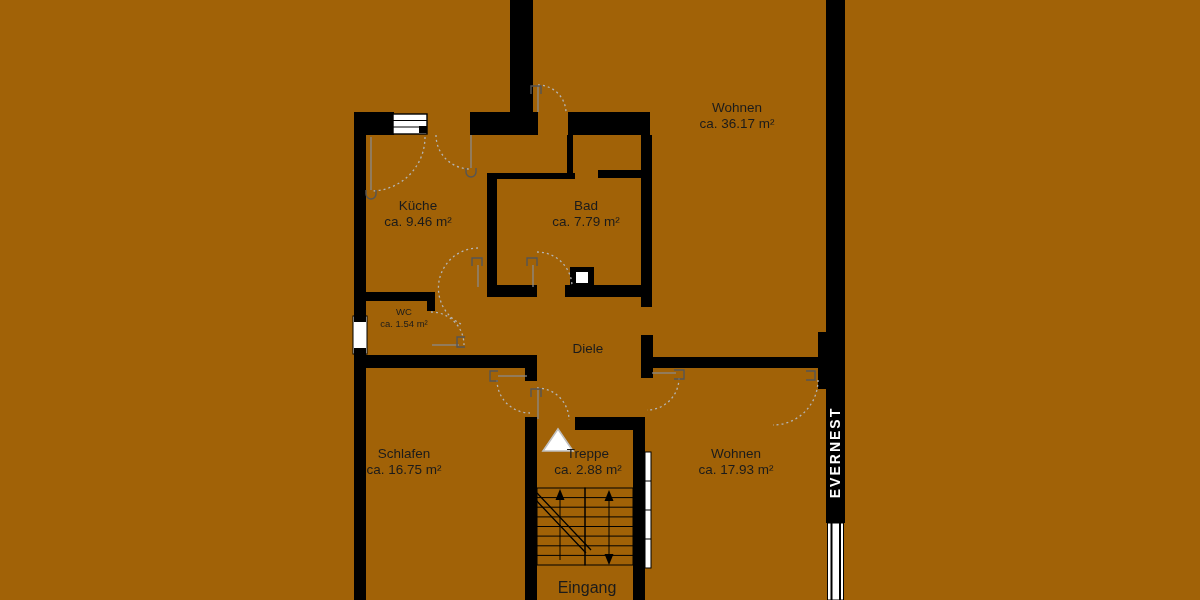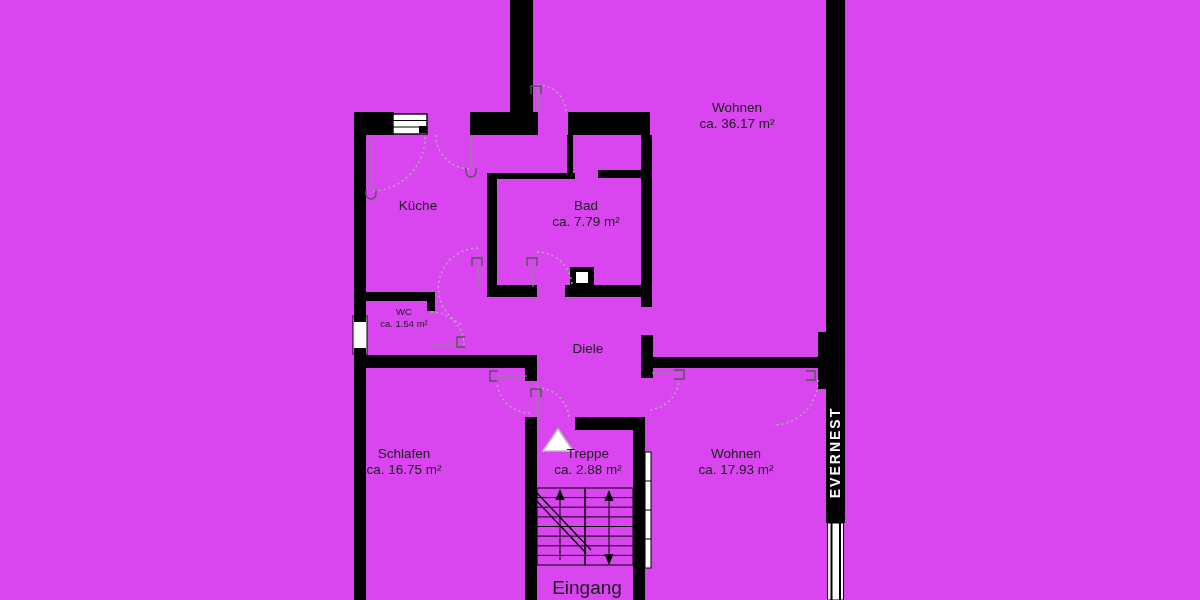--- a/index.html
+++ b/index.html
@@ -1,31 +1,31 @@
 <!DOCTYPE html>
 <html><head>
 <meta charset="utf-8">
 <style>
   html,body{margin:0;padding:0;background:#ffffff;}
-  #stage{position:relative;width:1200px;height:600px;background:#d946ef;overflow:hidden;
+  #stage{position:relative;width:1200px;height:600px;background:#a16207;overflow:hidden;
          font-family:"Liberation Sans",sans-serif;}
   #plan-svg{position:absolute;left:0;top:0;}
   .room-label{position:absolute;text-align:center;color:#1b1b1b;
               font-size:13.5px;line-height:16px;white-space:nowrap;}
   .room-label span{display:block;}
   #lbl-wohnen-oben {left:637px;top:100px;width:200px;}
   #lbl-kueche      {left:318px;top:198px;width:200px;}
   #lbl-bad         {left:486px;top:198px;width:200px;}
   #lbl-wc          {left:354px;top:306px;width:100px;font-size:9.5px;line-height:12px;}
   #lbl-diele       {left:488px;top:341px;width:200px;}
   #lbl-schlafen    {left:304px;top:446px;width:200px;}
   #lbl-treppe      {left:488px;top:446px;width:200px;}
   #lbl-wohnen-unten{left:636px;top:446px;width:200px;}
   #entrance-label  {position:absolute;left:487px;top:580px;width:200px;text-align:center;
-                    color:#1b1b1b;font-size:19px;line-height:16px;}
+                    color:#1b1b1b;font-size:16px;line-height:16px;}
   #watermark{position:absolute;left:770px;top:443px;width:131px;height:19px;
              transform:rotate(-90deg);color:#ffffff;text-align:center;
              font-size:14px;line-height:19px;font-weight:600;letter-spacing:2px;}
 </style>
 </head>
 <body>
 
 <div id="stage">
 
   <svg id="plan-svg" width="1200" height="600" viewBox="0 0 1200 600">
@@ -136,20 +136,21 @@
       <path d="M645,481 h6 M645,510 h6 M645,539 h6"></path>
     </g>
   </svg>
 
   <div class="room-label" id="lbl-wohnen-oben">
     <span>Wohnen</span>
     <span>ca. 36.17 m²</span>
   </div>
   <div class="room-label" id="lbl-kueche">
     <span>Küche</span>
+    <span>ca. 9.46 m²</span>
   </div>
   <div class="room-label" id="lbl-bad">
     <span>Bad</span>
     <span>ca. 7.79 m²</span>
   </div>
   <div class="room-label" id="lbl-wc">
     <span>WC</span>
     <span>ca. 1.54 m²</span>
   </div>
   <div class="room-label" id="lbl-diele">

